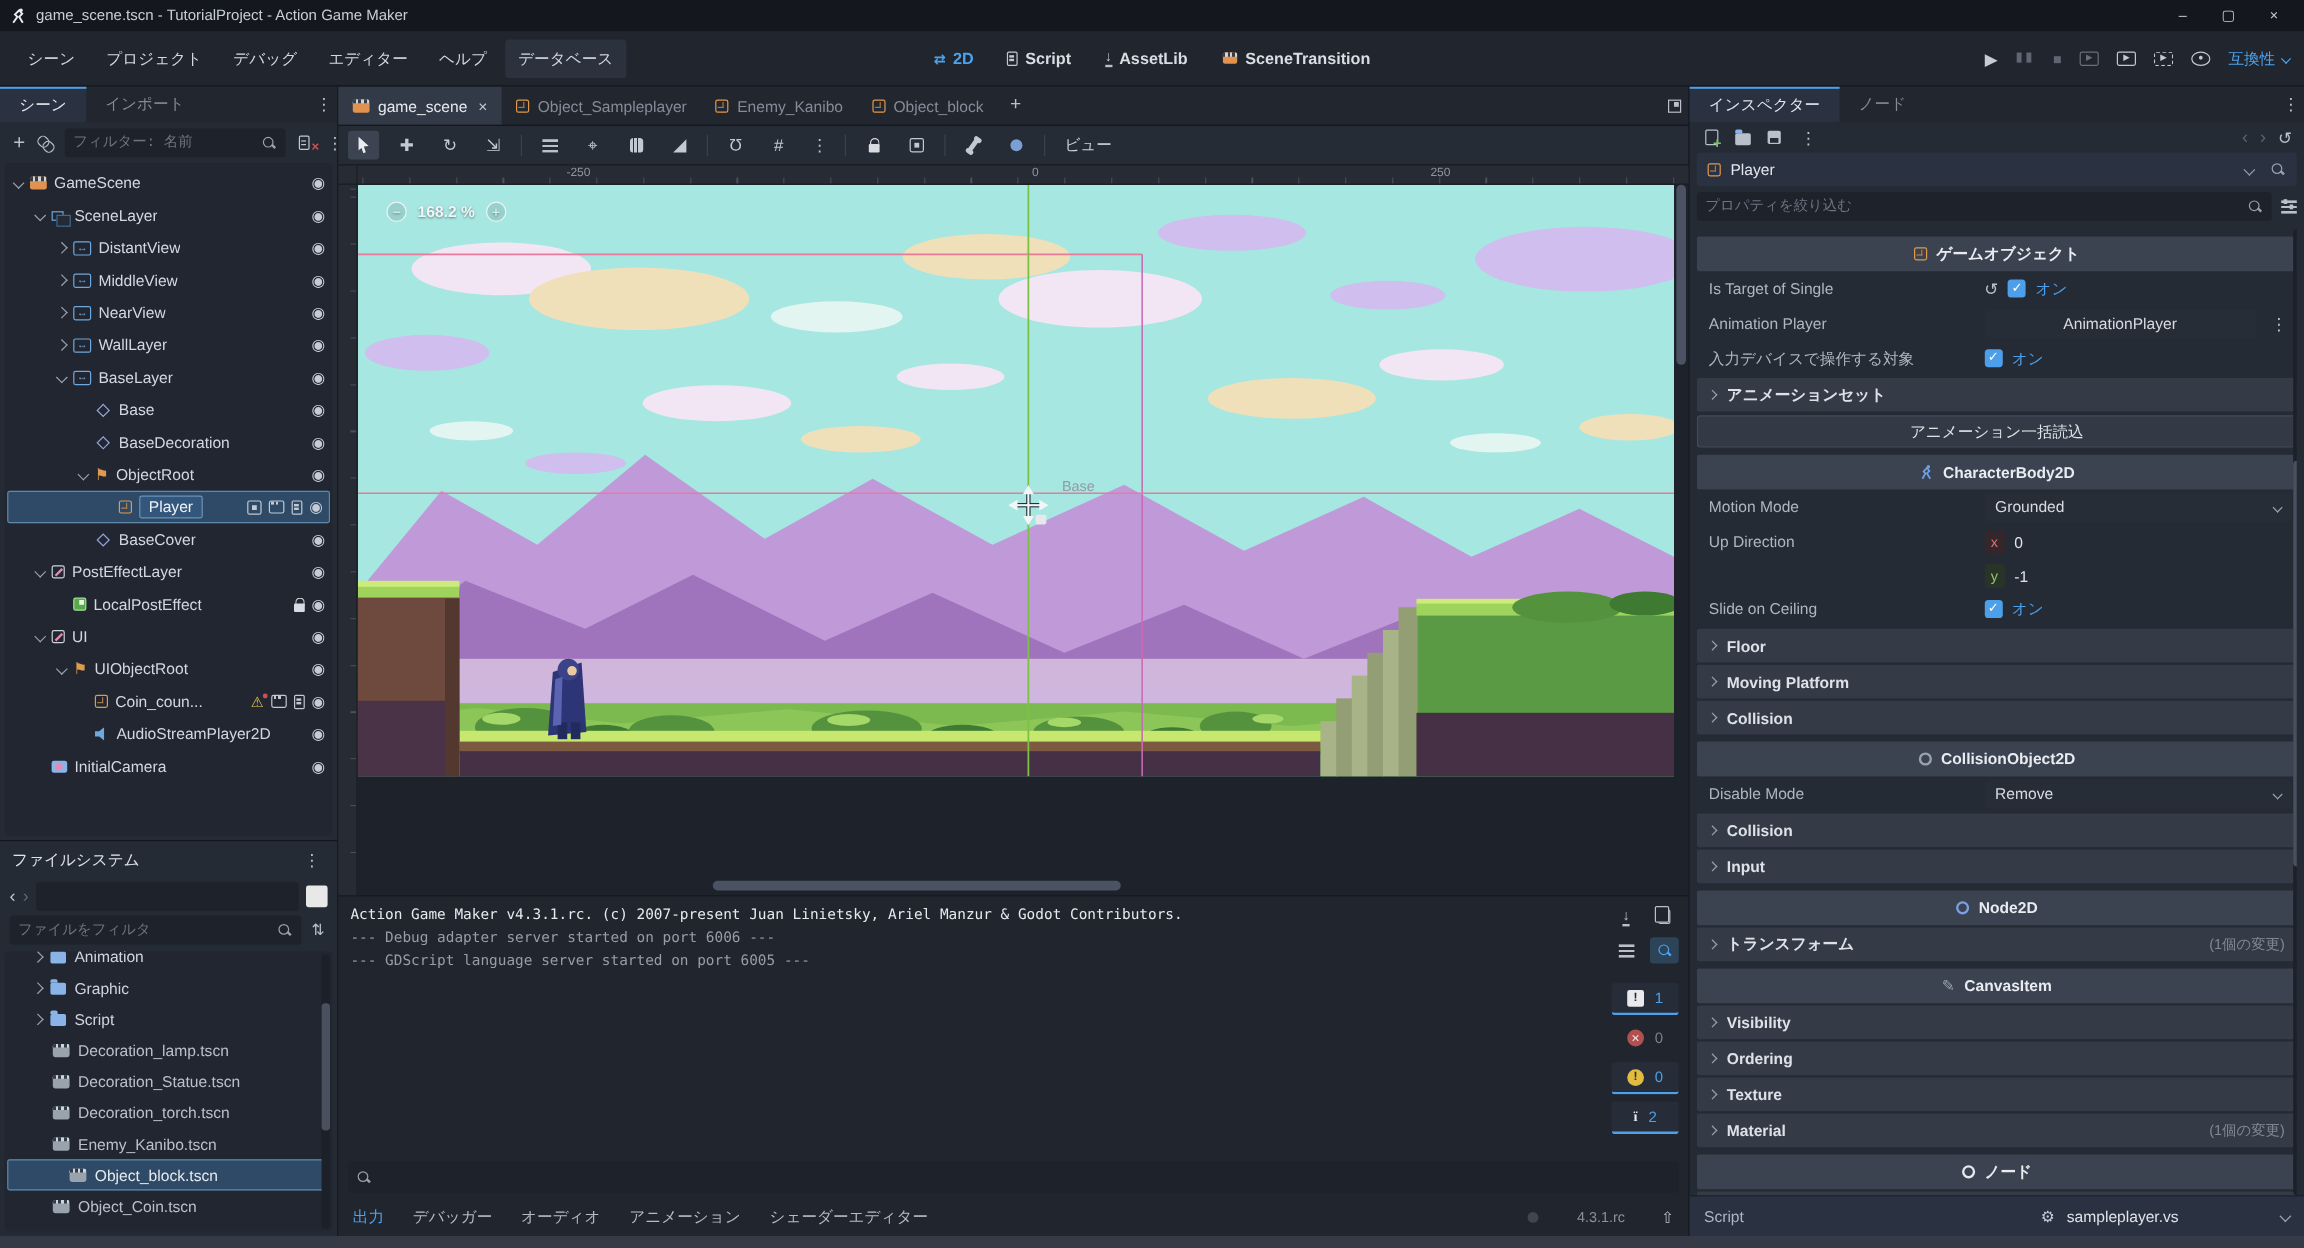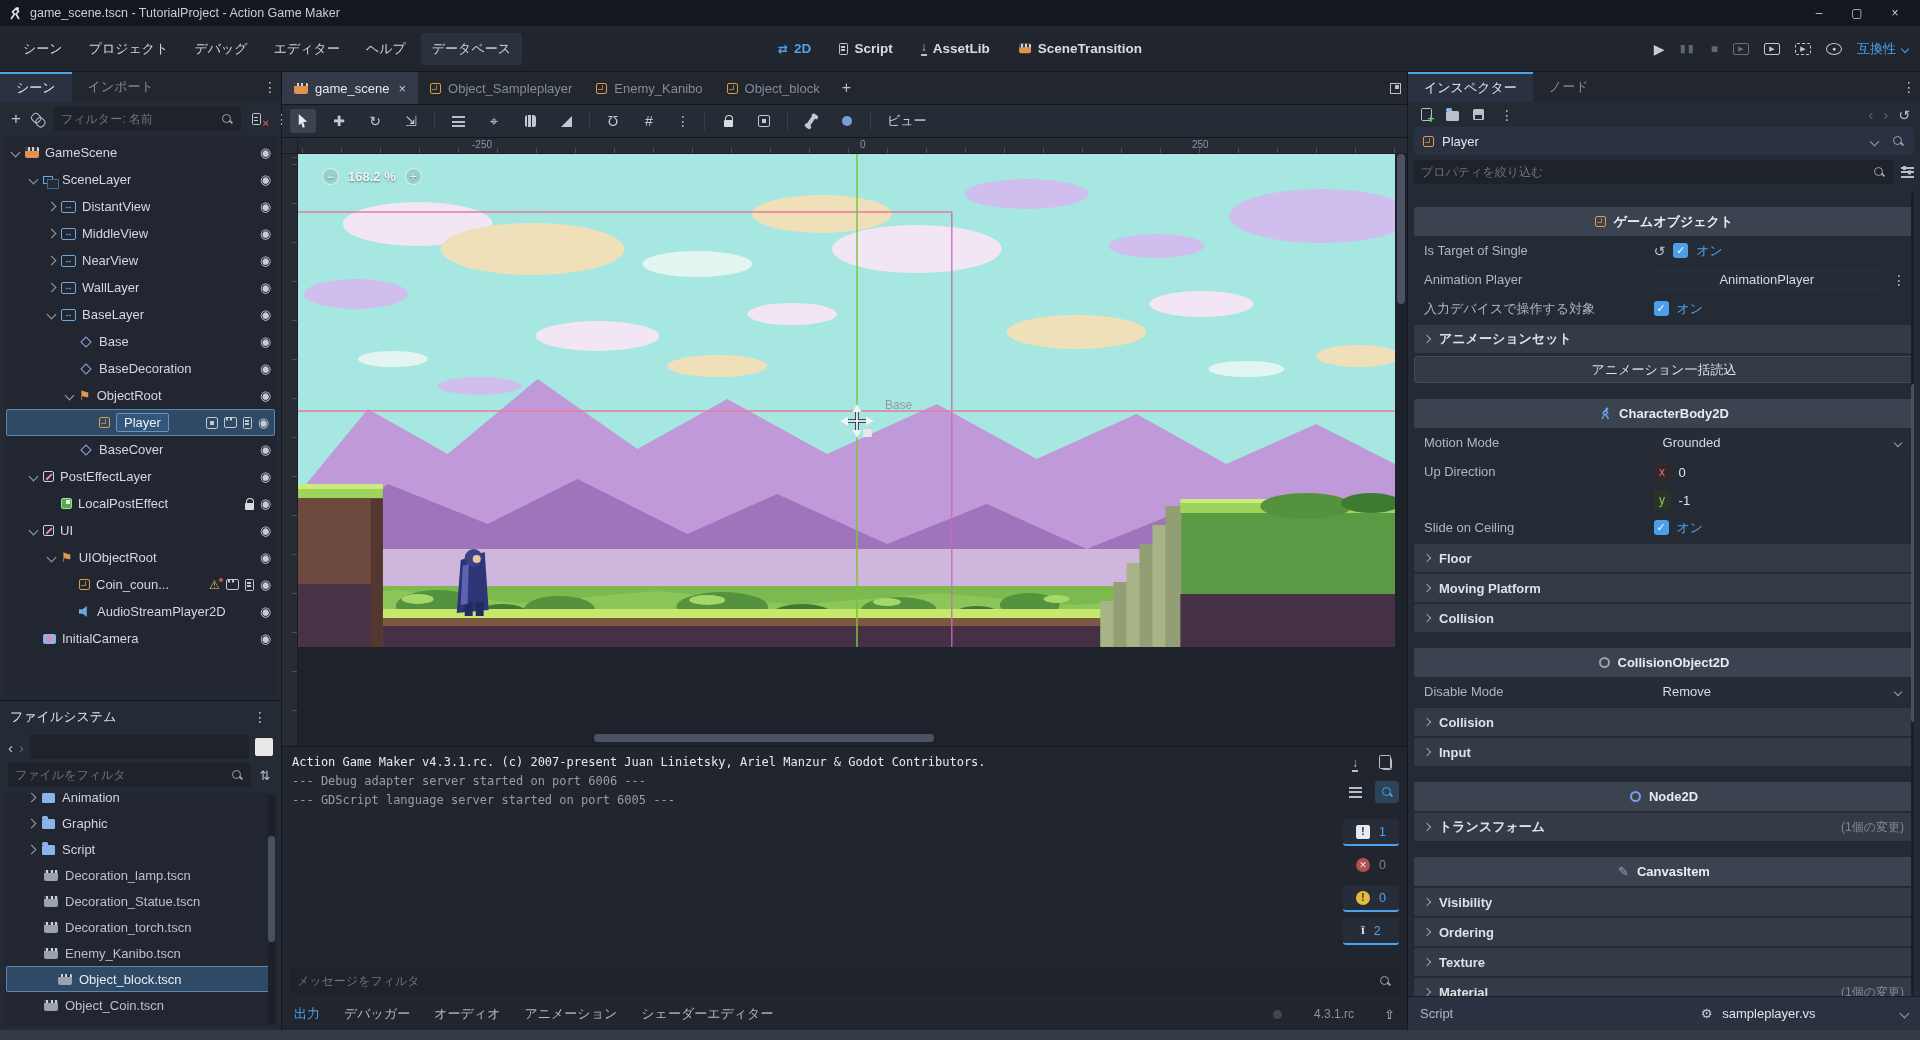--- a/index.html
+++ b/index.html
@@ -104,21 +104,21 @@
   .docktabs { display:flex; align-items:stretch; height:30px; background:#21262f; }
   .dtab { padding:0 16px; display:flex; align-items:center; color:#828a96; cursor:pointer; }
   .dtab.active { background:#2a3140; color:#e2e7ed; border-top:2px solid #4ca0e8; }
   .docktabs .idots { align-self:center; margin-left:auto; }
 
   
   .scenedock { height:628px; display:flex; flex-direction:column; }
   .sd-toolbar { display:flex; align-items:center; gap:7px; padding:5px 8px; }
   .tbico { color:#b9c0c9; cursor:pointer; display:flex; align-items:center; justify-content:center; min-width:16px; }
   .flt { flex:1; display:flex; align-items:center; background:#1d222b; border-radius:3px; height:24px; padding:0 7px; gap:5px; }
-  .flt input { flex:1; background:transparent; border:none; outline:none; color:#d2d8e0; font-size:12px; font-family:Liberation Sans, sans-serif; min-width:0; }
+  .flt input { flex:1; background:transparent; border:none; outline:none; color:#d2d8e0; font-size:12px; font-family:Liberation Mono, monospace; min-width:0; }
   .flt input::placeholder { color:#6d7480; }
   .i-scriptx { position:relative; }
   .i-scriptx::before { content:"×"; position:absolute; right:-5px; bottom:-4px; color:#d05050; font-size:11px; font-weight:bold; }
   .tree { flex:1; background:#212631; margin:0 4px 4px 4px; border-radius:3px; padding:3px 0; overflow:hidden; position:relative; }
   .trow { display:flex; align-items:center; height:27px; padding:0 6px 0 0; gap:6px; color:#d2d8e0; cursor:pointer; position:relative; }
   .trow .tl { white-space:nowrap; overflow:hidden; text-overflow:ellipsis; }
   .trow .nochev { width:7px; flex:none; }
   .trow.sel { background:#2e4a66; outline:1px solid #5d87ab; outline-offset:-1px; border-radius:2px; margin:0 2px; }
   .selname { background:#33577c; border:1px solid #6c93b8; border-radius:2px; padding:1px 7px; color:#eef2f6; }
   .ind0{padding-left:8px;} .ind1{padding-left:26px;} .ind2{padding-left:44px;} .ind3{padding-left:62px;} .ind4{padding-left:80px;}
@@ -196,21 +196,21 @@
   .out-tabs .ver { color:#8a919b; font-size:12px; }
   .bellish { width:9px; height:9px; border-radius:50%; background:#565d68; opacity:.6; }
   .i-expup { color:#b4bbc4; font-size:13px; cursor:pointer; line-height:1; }
 
   
   .insp-toolbar { display:flex; align-items:center; gap:10px; padding:5px 10px; }
   .objrow { display:flex; align-items:center; gap:8px; background:#2a3140; border-radius:3px; margin:0 6px; height:28px; padding:0 9px; }
   .objrow .nm { color:#e2e6ec; }
   .insp-filter { display:flex; align-items:center; gap:8px; margin:5px 6px; }
   .props { flex:1; overflow:hidden; position:relative; margin:2px 6px 0 6px; }
-  .sechead { height:29px; background:#3b4250; border-radius:2px; display:flex; align-items:center; justify-content:center; gap:8px; font-weight:bold; color:#e8ebf0; margin-top:16px; cursor:pointer; }
+  .sechead { height:29px; background:#3b4250; border-radius:2px; display:flex; align-items:center; justify-content:center; gap:8px; font-weight:bold; color:#e8ebf0; margin-top:6px; cursor:pointer; }
   .circ { width:11px; height:11px; border-radius:50%; border:2px solid #9aa2ad; flex:none; }
   .circ.blue { border-color:#7a9fe8; } .circ.white { border-color:#e4e8ee; }
   .pencil { color:#9aa2ad; font-size:13px; line-height:1; }
   .prow { display:flex; align-items:center; min-height:29px; padding:0 4px 0 10px; gap:6px; }
   .prow .plabel { width:46%; color:#aeb6c0; flex:none; white-space:nowrap; overflow:hidden; }
   .pval { flex:1; display:flex; align-items:center; gap:8px; min-width:0; }
   .onlbl { color:#4c9fe8; }
   .ddown { flex:1; height:24px; background:#272d37; border-radius:3px; display:flex; align-items:center; padding:0 9px; color:#d6dbe2; cursor:pointer; }
   .ddown .chev { margin-left:auto; width:6px; height:6px; }
   .assigned { flex:1; height:24px; background:#272d37; border-radius:3px; display:flex; align-items:center; justify-content:center; color:#d6dbe2; cursor:pointer; }
@@ -769,21 +769,20 @@
               <span class="n">0</span>
             </span>
           <span class="cnt">
               <span class="c-info">ï</span>
               <span class="n">2</span>
             </span>
         </div>
       </div>
       <div class="out-filter">
         <div class="flt" style="height:26px">
-          <input placeholder="メッセージをフィルタ" style="">
           <span class="isearch"></span>
         </div>
       </div>
       <div class="out-tabs">
         <span class="otab active">出力</span>
         <span class="otab">デバッガー</span>
         <span class="otab">オーディオ</span>
         <span class="otab">アニメーション</span>
         <span class="otab">シェーダーエディター</span>
         <span class="sp"></span>

